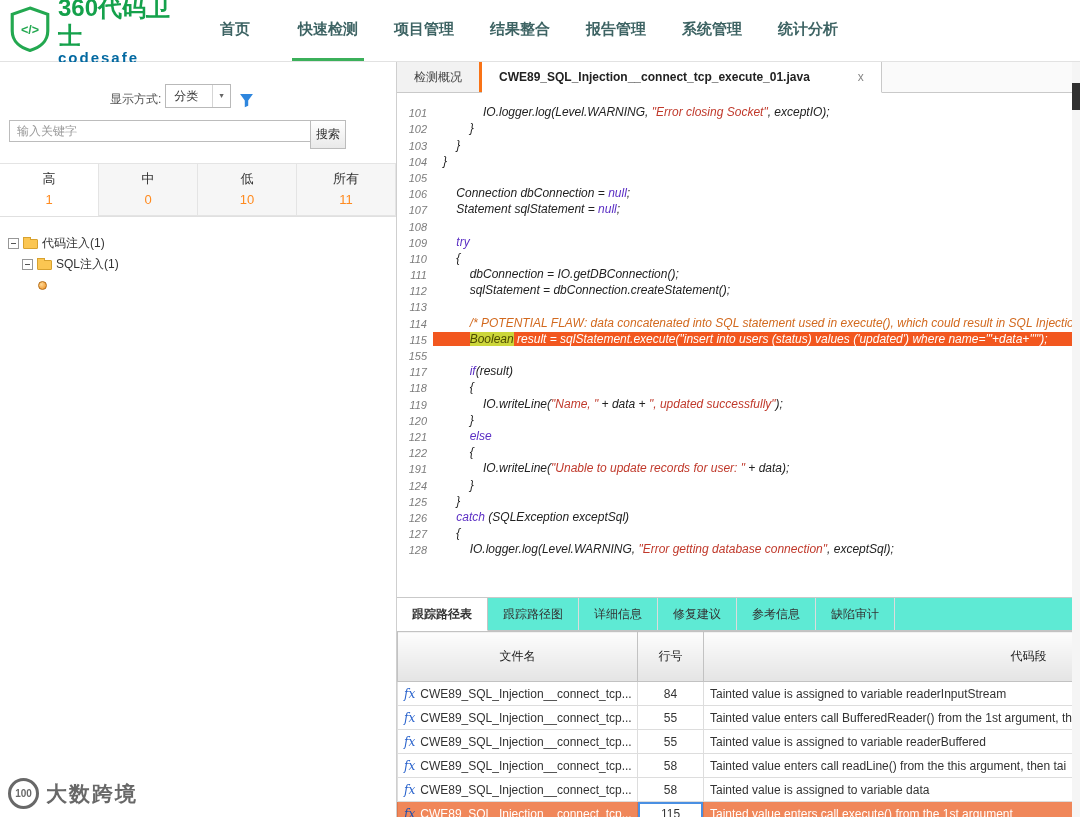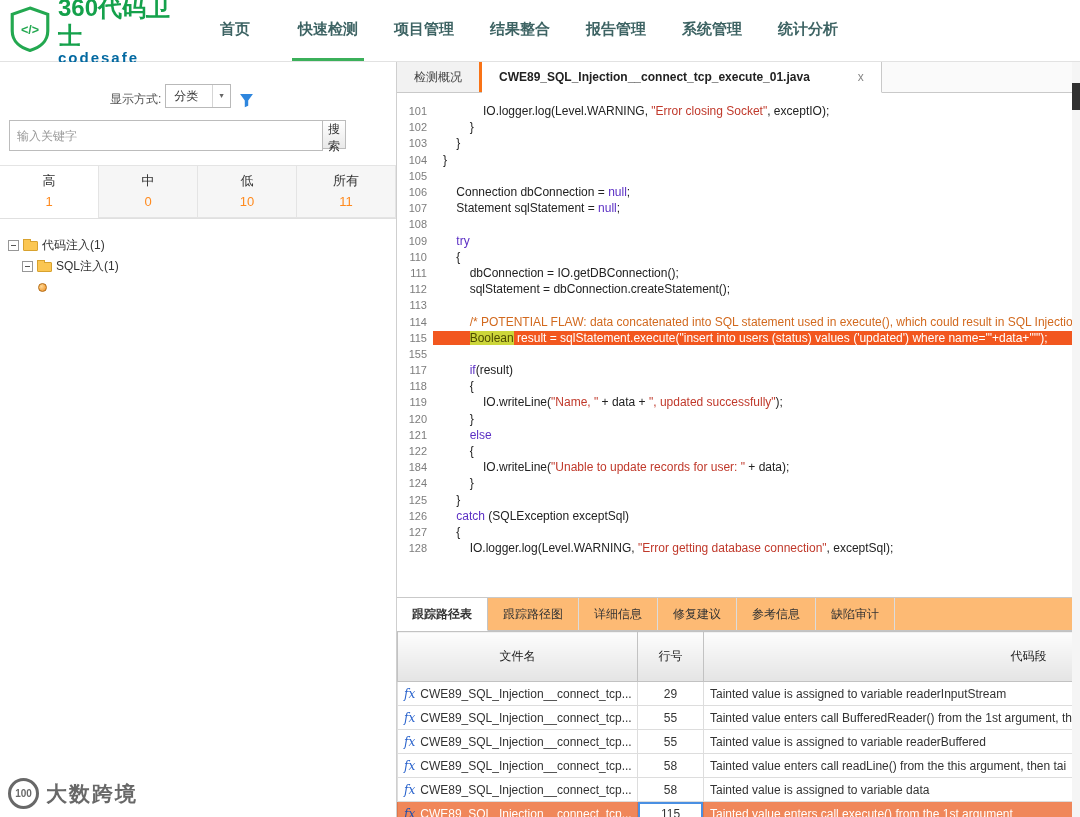--- a/index.html
+++ b/index.html
@@ -26,23 +26,23 @@
   
   .filter-row { display:flex; align-items:flex-end; gap:4px; margin:22px 0 0 110px; font-size:12px; color:#555; }
   .select-box { width:66px; height:24px; border:1px solid #b9b9b9; background:#fff; display:flex;
                 align-items:center; justify-content:space-between; padding-left:8px; font-size:12px; color:#333; cursor:pointer; }
   .sel-arrow { width:18px; height:100%; display:flex; align-items:center; justify-content:center;
                border-left:1px solid #d5d5d5; color:#666; font-size:9px; }
   .sel-arrow::before { content:"▼"; transform:scale(.8); }
   .funnel { margin-left:4px; cursor:pointer; display:flex; }
 
   .search-row { display:flex; margin:12px 50px 0 9px; }
-  .search-input { flex:1; height:31px; border:1px solid #bcbcbc; padding:0 7px; font-size:12px; outline:none; color:#333; }
+  .search-input { flex:1; height:22px; border:1px solid #bcbcbc; padding:0 7px; font-size:12px; outline:none; color:#333; }
   .search-input::placeholder { color:#999; }
-  .search-btn { width:24px; height:29px; margin-left:-1px; border:1px solid #bcbcbc;
+  .search-btn { width:36px; height:29px; margin-left:-1px; border:1px solid #bcbcbc;
                 background:linear-gradient(#ffffff,#e9e9e9); font-size:12px; color:#333; cursor:pointer; }
 
   .sev-tabs { display:flex; margin:14px 0 0 0; border-bottom:1px solid #e0e0e0; }
   .sev-tab { flex:1; text-align:center; padding:6px 0 8px; background:#f6f6f6; border:1px solid #e4e4e4;
              margin-left:-1px; cursor:pointer; }
   .sev-tab.active { background:#fff; border-bottom-color:#fff; }
   .sev-label { font-size:13px; color:#333; }
   .sev-count { font-size:13px; color:#ff8a1e; margin-top:4px; }
 
   .tree { padding:16px 6px; font-size:12px; color:#333; }
@@ -66,34 +66,34 @@
   
   .file-tabs { height:31px; display:flex; background:#fafafa; border-bottom:1px solid #c9c9c9; flex-shrink:0; }
   .ftab { display:flex; align-items:center; padding:0 17px; font-size:12px; color:#444; background:#f2f2f2;
           border-right:3px solid #f97316; cursor:pointer; white-space:nowrap; }
   .ftab.active { background:#fff; font-weight:bold; color:#222; margin-bottom:-1px;
                  border-bottom:1px solid #fff; border-right:1px solid #c9c9c9;gap:40px; }
   .tab-close { color:#888; font-weight:normal; font-size:12px; margin-left:8px; cursor:pointer; }
 
   
   .code-area { flex:1; overflow:hidden; padding-top:10px; font-size:12px; }
-  .cl { display:flex; align-items:center; height:16.2px; white-space:pre; }
+  .cl { display:flex; align-items:flex-end; height:16.2px; white-space:pre;font-style:italic; }
   .ln { width:36px; flex-shrink:0; text-align:right; color:#7c7c7c; font-size:11px; padding-right:6px; }
   .ct { padding-left:10px; white-space:pre; flex:1; min-width:0; overflow:hidden; }
   .cl.hl .ct { background:#f2571f; color:#fff; }
   .tk-p { color:#222; }
   .tk-k { color:#5b2fc4; }
   .tk-s { color:#c0392b; }
   .tk-c { color:#d2691e; }
   .tk-w { color:#fff; }
   .tk-hlk { background:#ccd63a; color:#4c4a00; }
 
   
   .bottom { border-top:1px solid #c9c9c9; flex-shrink:0; height:220px; display:flex; flex-direction:column; }
-  .bp-tabs { height:33px; background:#fdba74; border-bottom:1px solid #c4c4c4; display:flex; flex-shrink:0; }
+  .bp-tabs { height:33px; background:#5eead4; border-bottom:1px solid #c4c4c4; display:flex; flex-shrink:0; }
   .bptab { display:flex; align-items:center; padding:0 15px; font-size:12px; color:#333;
            border-right:1px solid #dcdcdc; cursor:pointer; }
   .bptab.active { background:#fff; margin-bottom:-1px; border-bottom:1px solid #fff;
                   border-right:1px solid #c4c4c4; font-weight:bold; }
   .table-wrap { overflow:hidden; flex:1; }
   table { border-collapse:collapse; table-layout:fixed; width:956px; font-size:12px; }
   th { height:32px; background:linear-gradient(#fdfdfd,#e4e4e4); border:1px solid #c2c2c2;
        font-weight:normal; color:#222; padding:16px; text-align:center; }
   td { height:24px; border:1px solid #dddddd; padding:0 6px; color:#333;
        white-space:nowrap; overflow:hidden; }
@@ -225,21 +225,21 @@
           <div class="cl"><span class="ln">113</span><span class="ct"></span></div>
           <div class="cl"><span class="ln">114</span><span class="ct">        <span class="tk-c">/* POTENTIAL FLAW: data concatenated into SQL statement used in execute(), which could result in SQL Injection */</span></span></div>
           <div class="cl hl"><span class="ln">115</span><span class="ct">        <span class="tk-hlk">Boolean</span><span class="tk-w"> result = sqlStatement.execute("insert into users (status) values ('updated') where name='"+data+"'");</span></span></div>
           <div class="cl"><span class="ln">155</span><span class="ct"></span></div>
           <div class="cl"><span class="ln">117</span><span class="ct">        <span class="tk-k">if</span><span class="tk-p">(result)</span></span></div>
           <div class="cl"><span class="ln">118</span><span class="ct">        <span class="tk-p">{</span></span></div>
           <div class="cl"><span class="ln">119</span><span class="ct">            <span class="tk-p">IO.writeLine(</span><span class="tk-s">"Name, "</span><span class="tk-p"> + data + </span><span class="tk-s">", updated successfully"</span><span class="tk-p">);</span></span></div>
           <div class="cl"><span class="ln">120</span><span class="ct">        <span class="tk-p">}</span></span></div>
           <div class="cl"><span class="ln">121</span><span class="ct">        <span class="tk-k">else</span></span></div>
           <div class="cl"><span class="ln">122</span><span class="ct">        <span class="tk-p">{</span></span></div>
-          <div class="cl"><span class="ln">184</span><span class="ct">            <span class="tk-p">IO.writeLine(</span><span class="tk-s">"Unable to update records for user: "</span><span class="tk-p"> + data);</span></span></div>
+          <div class="cl"><span class="ln">191</span><span class="ct">            <span class="tk-p">IO.writeLine(</span><span class="tk-s">"Unable to update records for user: "</span><span class="tk-p"> + data);</span></span></div>
           <div class="cl"><span class="ln">124</span><span class="ct">        <span class="tk-p">}</span></span></div>
           <div class="cl"><span class="ln">125</span><span class="ct">    <span class="tk-p">}</span></span></div>
           <div class="cl"><span class="ln">126</span><span class="ct">    <span class="tk-k">catch</span><span class="tk-p"> (SQLException exceptSql)</span></span></div>
           <div class="cl"><span class="ln">127</span><span class="ct">    <span class="tk-p">{</span></span></div>
           <div class="cl"><span class="ln">128</span><span class="ct">        <span class="tk-p">IO.logger.log(Level.WARNING, </span><span class="tk-s">"Error getting database connection"</span><span class="tk-p">, exceptSql);</span></span></div>
         </div>
 
       <div class="bottom">
         <div class="bp-tabs" id="bp-tabs">
             <div class="bptab active">跟踪路径表</div>
@@ -259,21 +259,21 @@
             <thead>
                 <tr id="thead-row">
                   <th>文件名</th>
                   <th>行号</th>
                   <th>代码段</th>
                 </tr>
               </thead>
             <tbody id="tbody">
                 <tr>
                   <td class="file-cell"><span class="fx">fx</span><span>CWE89_SQL_Injection__connect_tcp...</span></td>
-                  <td class="line-cell">29</td>
+                  <td class="line-cell">84</td>
                   <td class="code-cell">Tainted value is assigned to variable readerInputStream</td>
                 </tr>
                 <tr>
                   <td class="file-cell"><span class="fx">fx</span><span>CWE89_SQL_Injection__connect_tcp...</span></td>
                   <td class="line-cell">55</td>
                   <td class="code-cell">Tainted value enters call BufferedReader() from the 1st argument, th</td>
                 </tr>
                 <tr>
                   <td class="file-cell"><span class="fx">fx</span><span>CWE89_SQL_Injection__connect_tcp...</span></td>
                   <td class="line-cell">55</td>

